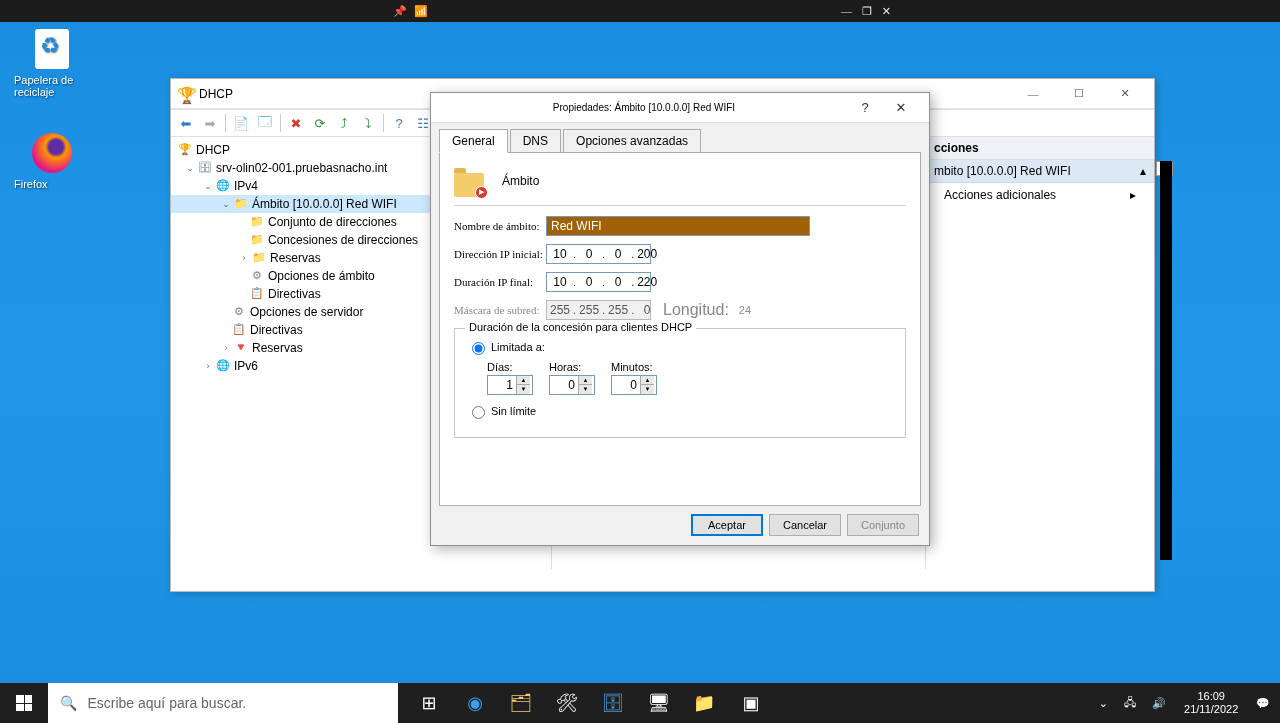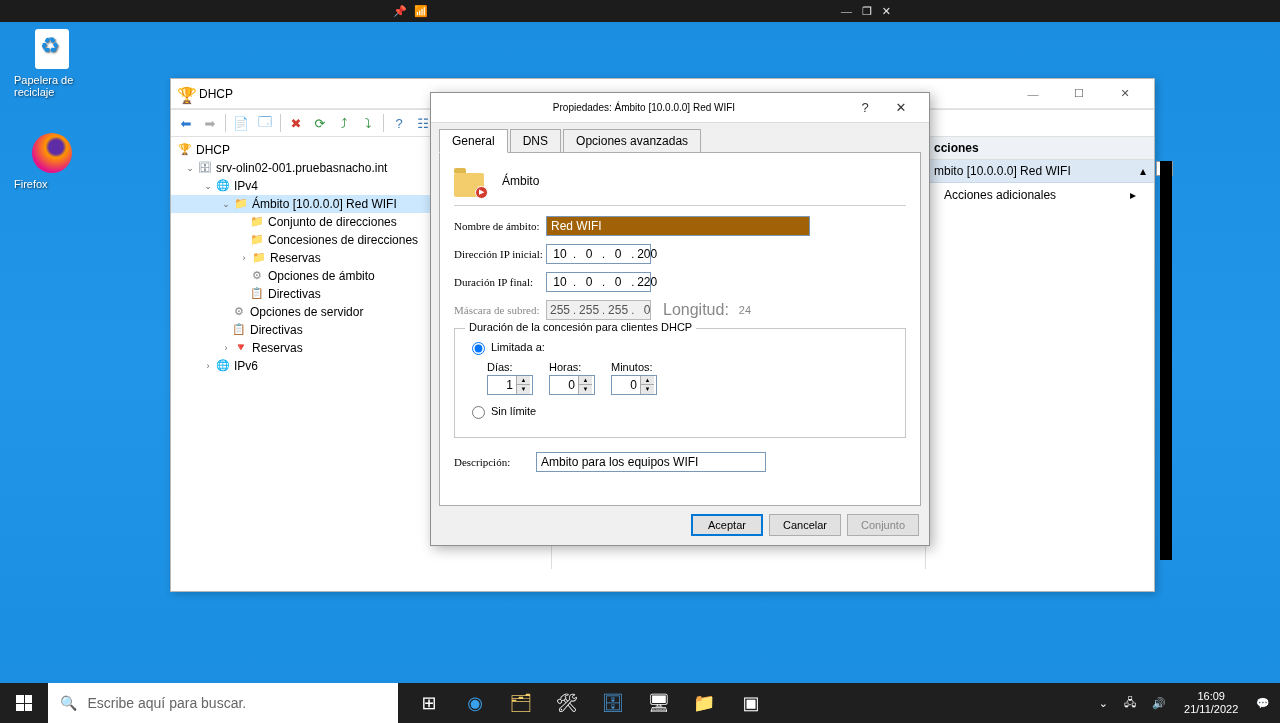--- a/index.html
+++ b/index.html
@@ -357,24 +357,20 @@
               </div>
           </div>
         </div>
       </div>
       <div class="radio-row">
         <input type="radio" style="">
         <span>Sin límite</span>
       </div>
     </div>
 
-    <div class="form-row" style="margin-top:14px">
-      <span class="lbl" style="width:82px">Descripción:</span>
-      <input class="text-input" style="max-width: 230px;" value="Ambito para los equipos WIFI">
-    </div>
   </div>
   <div class="dlg-buttons">
     <button class="dlg-btn primary">Aceptar</button>
     <button class="dlg-btn">Cancelar</button>
     <button class="dlg-btn" disabled="">Conjunto</button>
   </div>
 </div>
 
 <div class="taskbar">
   <div class="start-btn">

